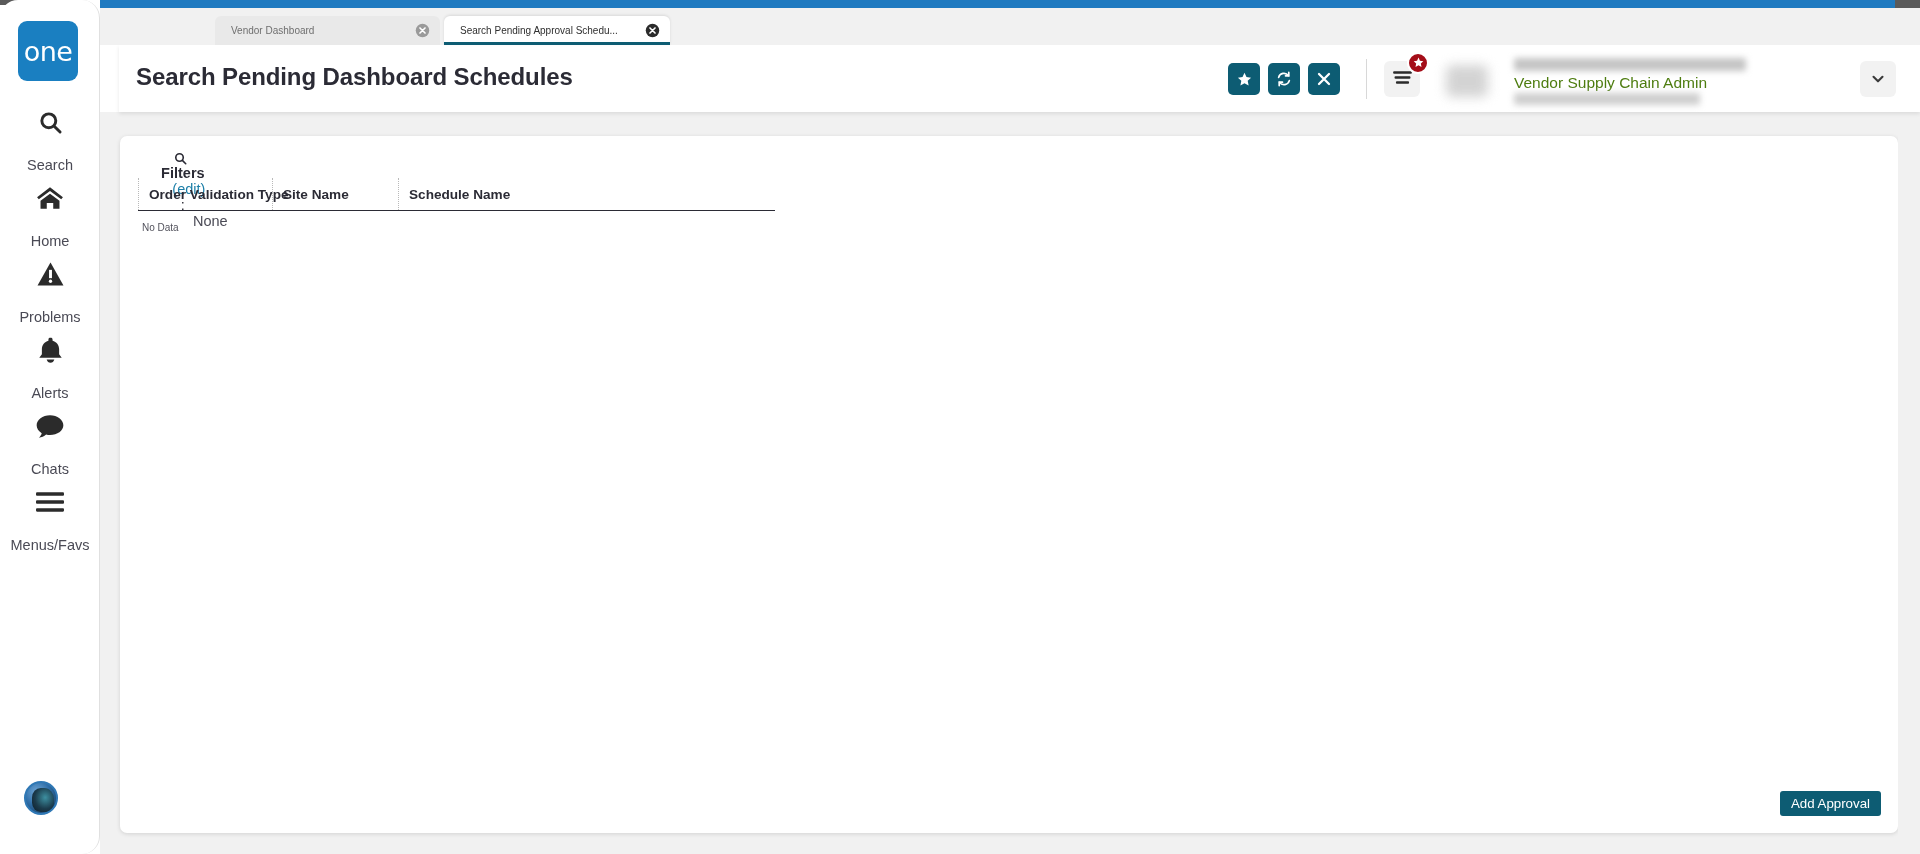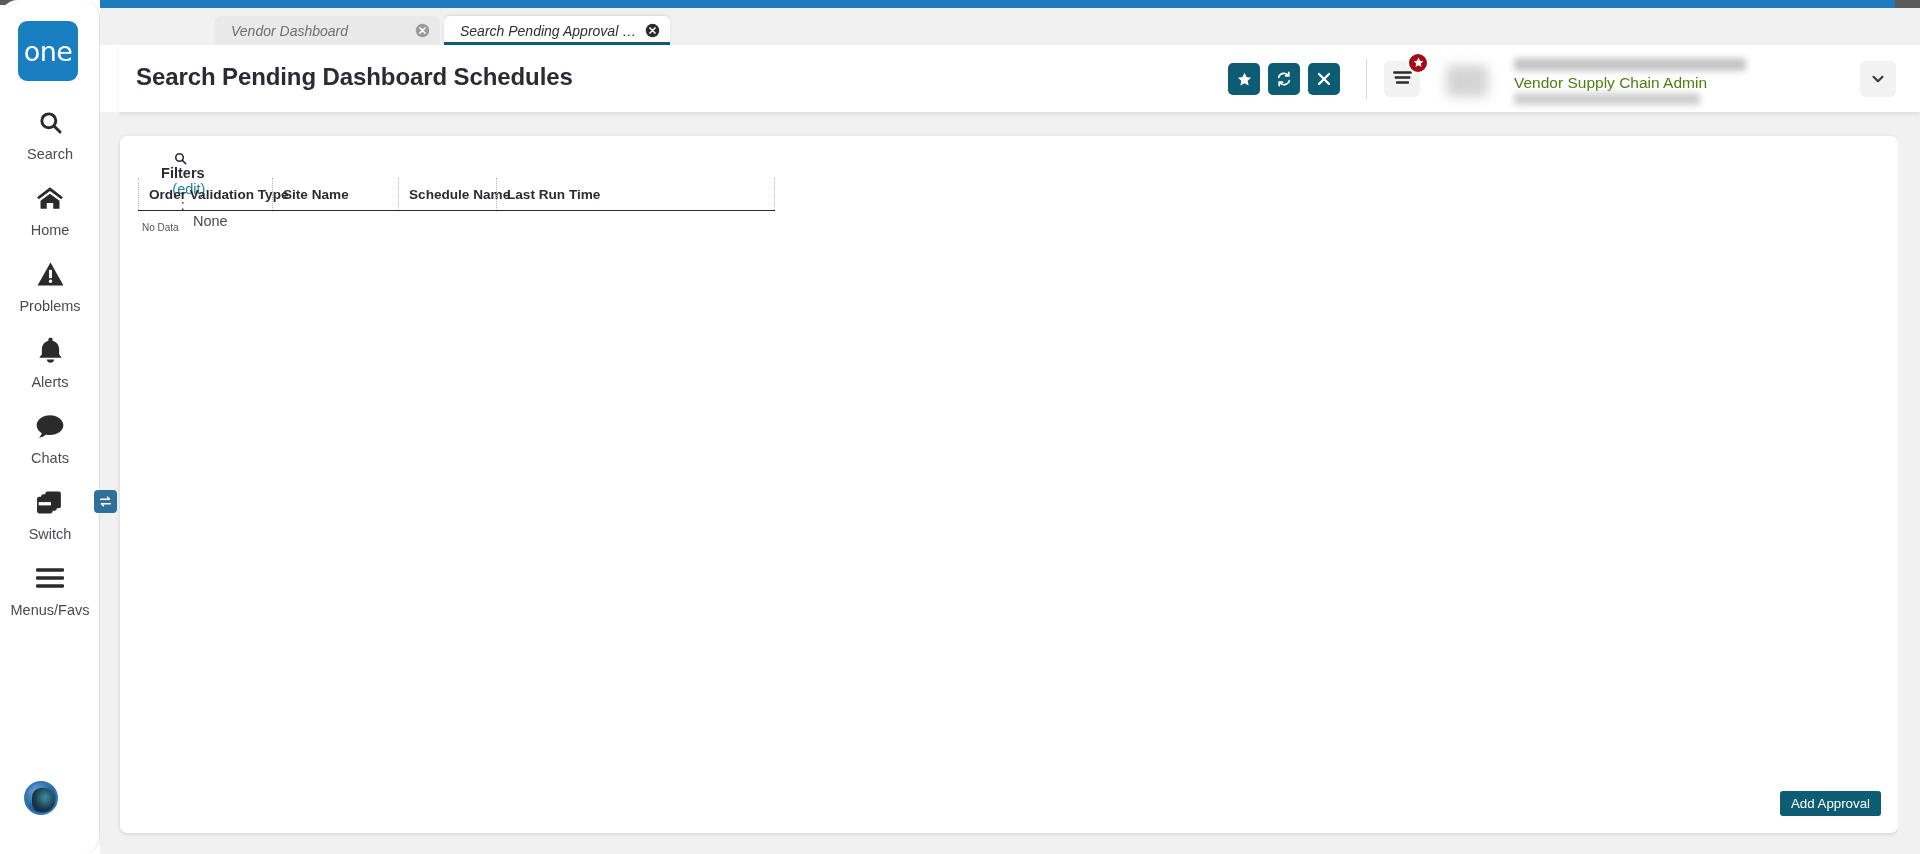--- a/index.html
+++ b/index.html
@@ -64,21 +64,21 @@
     position: relative;
   }
   .rail-icon {
     height: 36px;
     display: flex; align-items: center; justify-content: center;
     color: #2b2b2b;
     position: relative;
   }
   .rail-icon svg { display: block; }
   .rail-label {
-    margin-top: 6px;
+    margin-top: 17px;
     font-size: 14.5px;
     color: #4a4a55;
     font-family: "Liberation Sans", sans-serif;
   }
   .switch-badge {
     position: absolute;
     left: 58px;
     top: 6px;
     width: 23px; height: 23px;
     background: #2f6f9a;
@@ -167,22 +167,21 @@
     position: absolute;
     left: 0; bottom: 0;
     width: 100%; height: 3px;
     background: #0d5c73;
   }
   .tab-label {
     flex: 1;
     white-space: nowrap;
     overflow: hidden;
     text-overflow: ellipsis;
-    font-size: 14px;
-    font-style: italic;
+    font-size: 10px;
   }
   .tab-close {
     width: 15px; height: 15px;
     border-radius: 50%;
     flex: 0 0 auto;
     margin-left: 8px;
     display: flex; align-items: center; justify-content: center;
     cursor: pointer;
   }
   .tab-close svg { display: block; }
@@ -466,37 +465,20 @@
 
       <div class="rail-item">
         <span class="rail-icon">
           <svg width="28" height="26" viewBox="0 0 26 24" fill="currentColor">
             <path d="M13 2 C6.1 2 0.6 6.2 0.6 11.4 C0.6 14.4 2.4 17 5.3 18.7 C5 20.2 4 21.7 2.7 22.8 C5.1 22.6 7.6 21.5 9.4 19.9 C10.5 20.2 11.7 20.4 13 20.4 C19.9 20.4 25.4 16.5 25.4 11.4 C25.4 6.2 19.9 2 13 2 Z"></path>
           </svg>
         </span>
         <span class="rail-label">Chats</span>
       </div>
 
-      <div class="rail-item">
-        <span class="rail-icon">
-          <svg width="28" height="25" viewBox="0 0 27 24" fill="currentColor">
-            <rect x="9" y="1.5" width="15" height="16" rx="2"></rect>
-            <rect x="5" y="4" width="15" height="16" rx="2"></rect>
-            <rect x="1" y="6.5" width="15" height="16" rx="2"></rect>
-            <rect x="2.6" y="11.6" width="11.8" height="3.2" fill="#ffffff"></rect>
-          </svg>
-          <span class="switch-badge">
-            <svg width="13" height="13" viewBox="0 0 16 16" fill="none" stroke="currentColor" stroke-width="1.7" stroke-linecap="round" stroke-linejoin="round">
-              <path d="M2 5.2 h11 l-2.6-2.6"></path>
-                <path d="M14 10.8 h-11 l2.6 2.6"></path>
-            </svg>
-          </span>
-        </span>
-        <span class="rail-label">Switch</span>
-      </div>
 
       <div class="rail-item">
         <span class="rail-icon">
           <svg width="28" height="22" viewBox="0 0 26 20" fill="currentColor">
             <rect x="0" y="1" width="26" height="3.2" rx="1"></rect>
             <rect x="0" y="8.4" width="26" height="3.2" rx="1"></rect>
             <rect x="0" y="15.8" width="26" height="3.2" rx="1"></rect>
           </svg>
         </span>
         <span class="rail-label">Menus/Favs</span>
@@ -619,21 +601,20 @@
       <span class="filters-edit">(edit)</span>
       <span class="filters-colon">:</span>
       <span class="filters-value">None</span>
     </div>
 
     <div class="table">
       <div class="thead">
         <div class="th c1">Order Validation Type</div>
         <div class="th c2">Site Name</div>
         <div class="th c3">Schedule Name</div>
-        <div class="th c4">Last Run Time</div>
       </div>
     </div>
 
     <div class="no-data">No Data</div>
 
     <button class="add-btn">Add Approval</button>
   </div>
 
   <div class="card-right-edge"></div>
 

